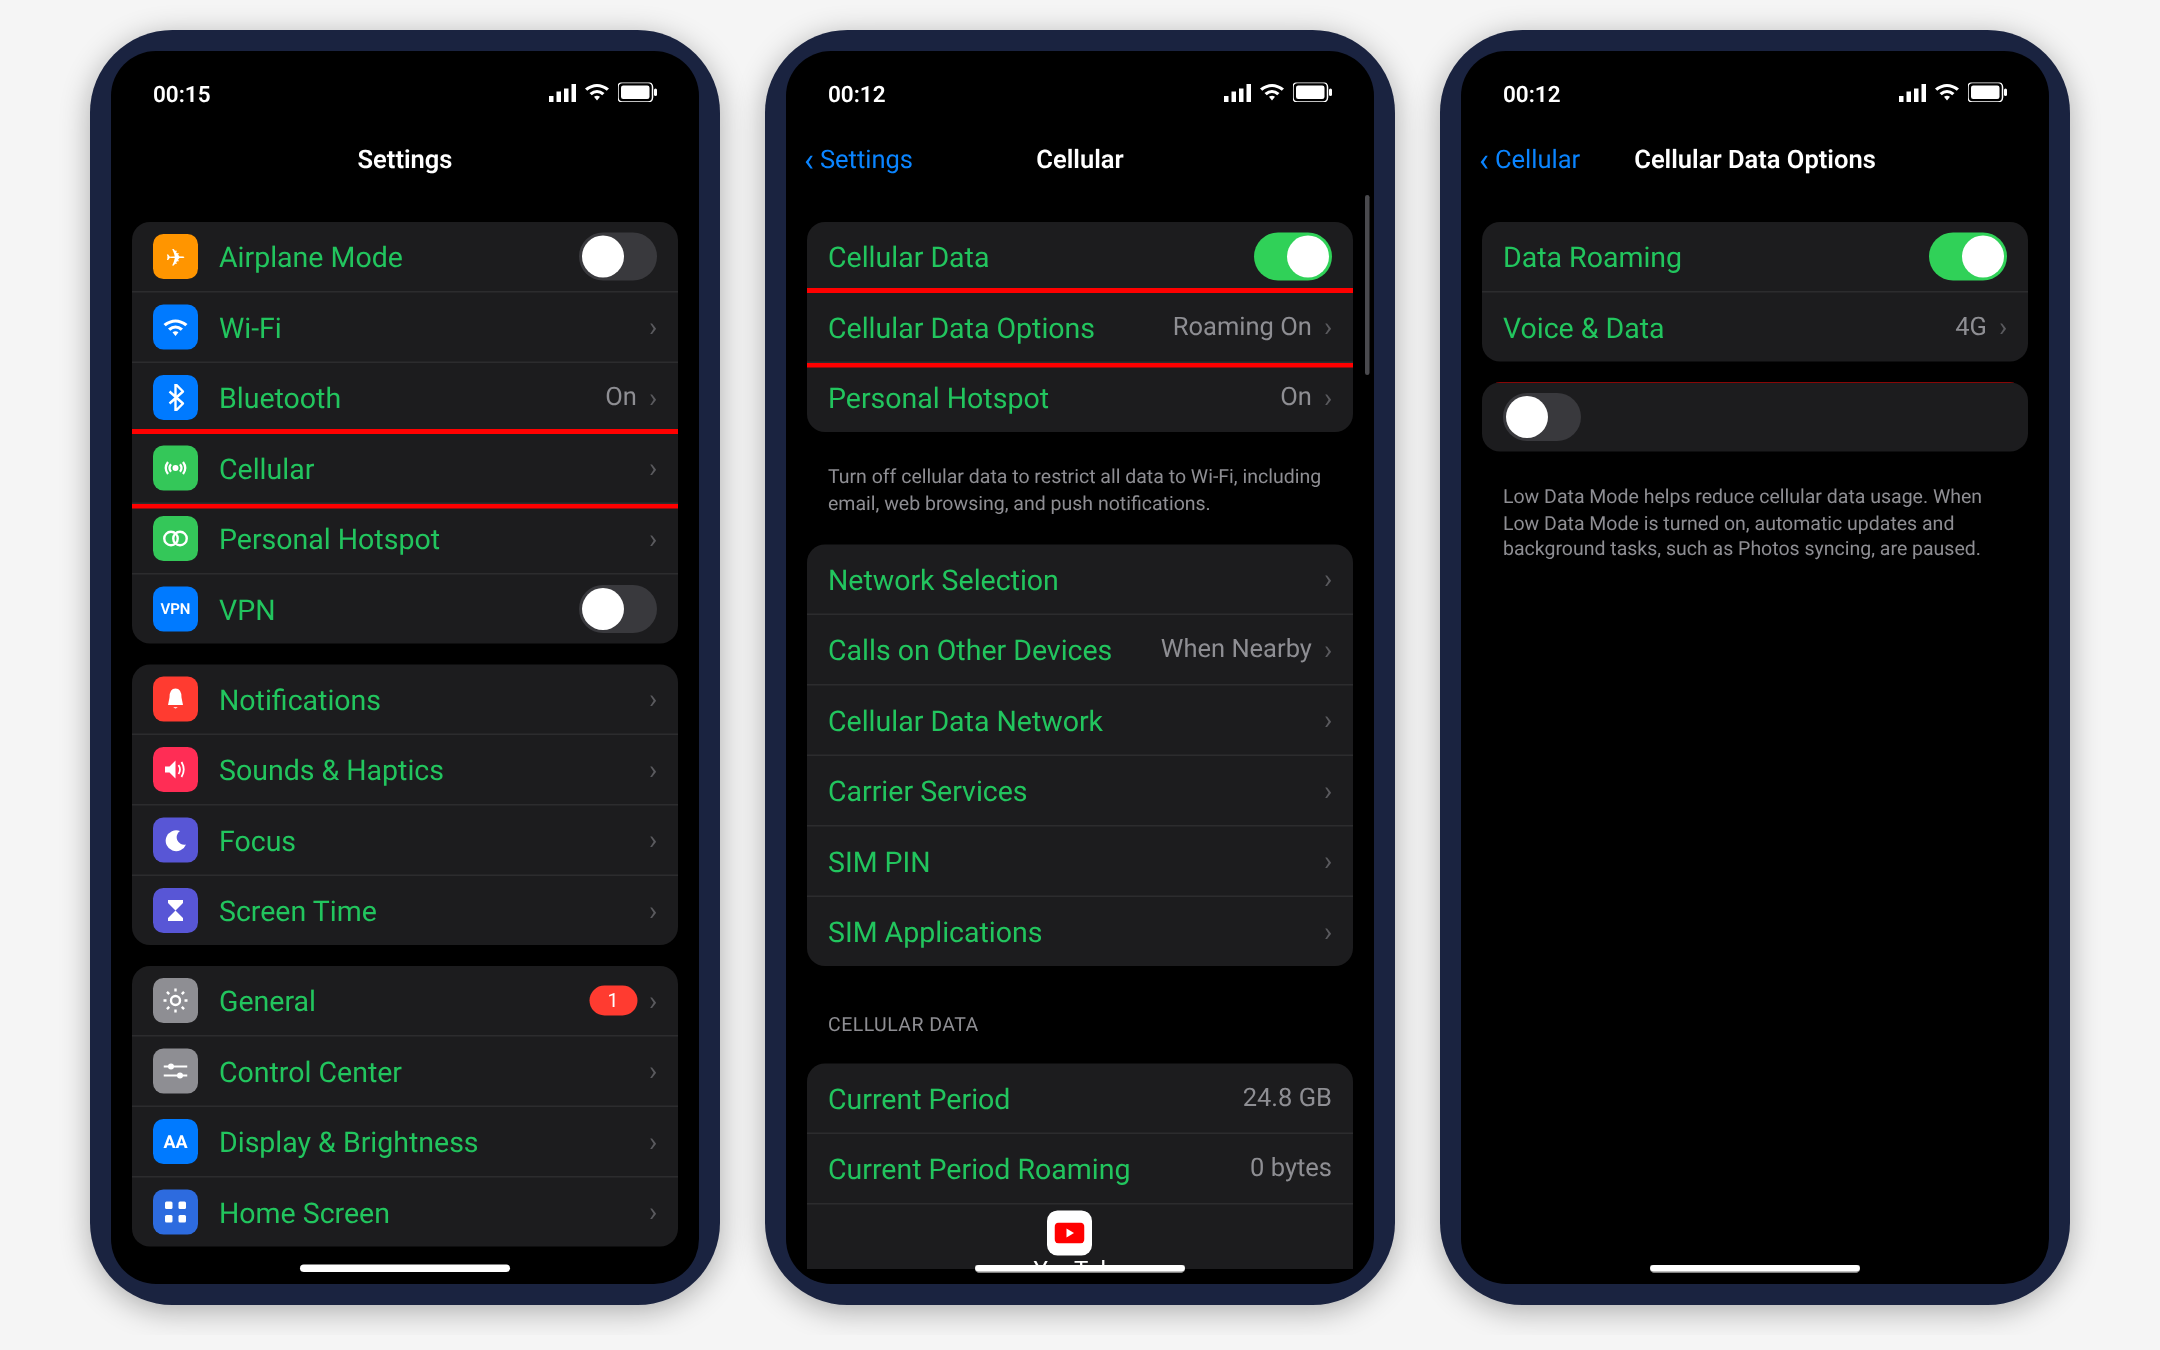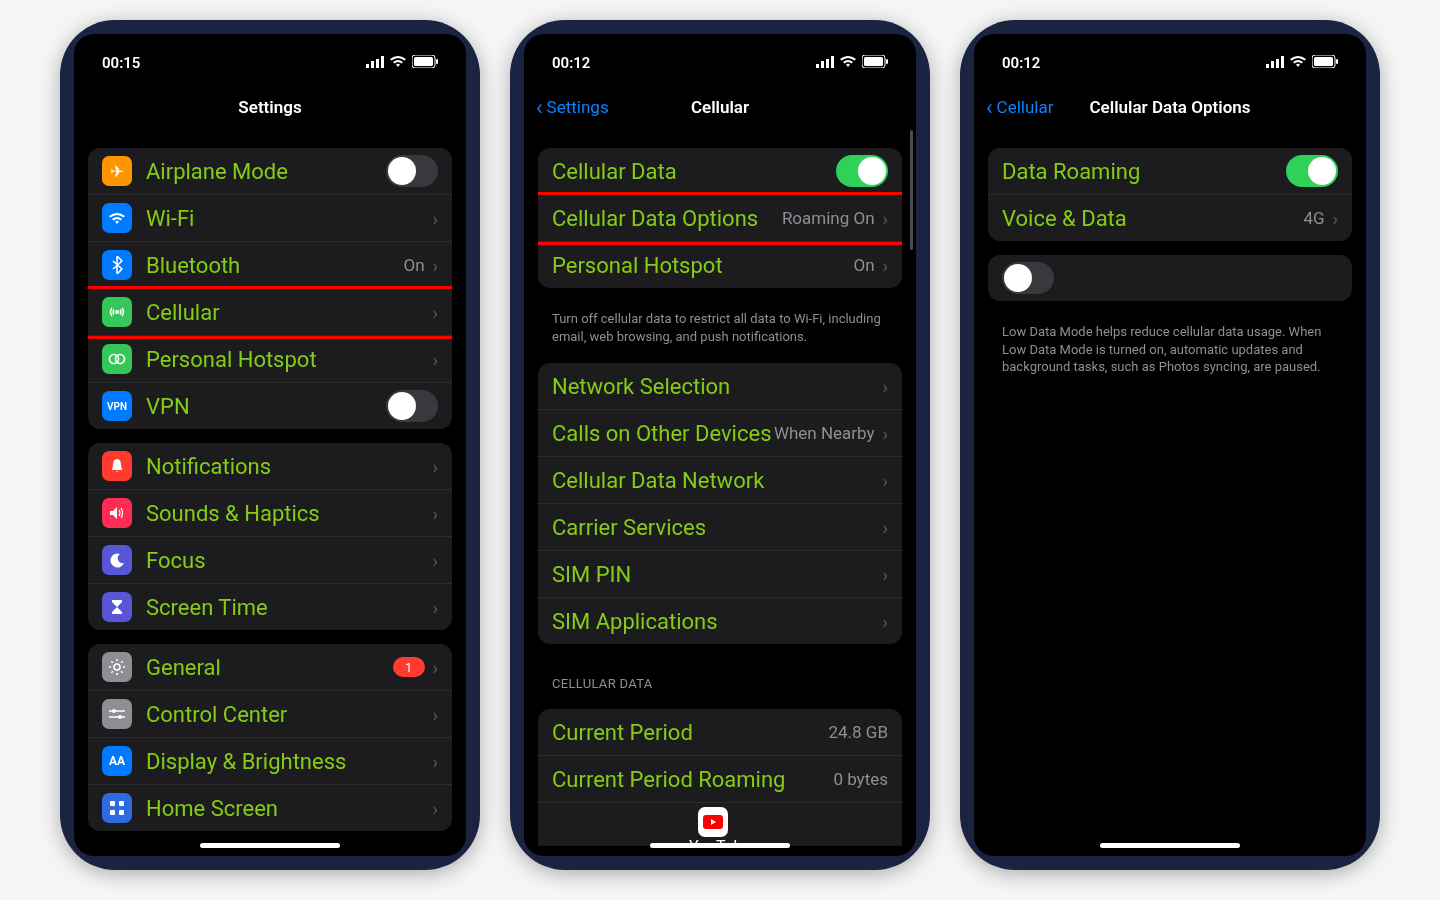--- a/index.html
+++ b/index.html
@@ -19,21 +19,21 @@
     border-radius: 55px;
     padding: 14px;
     box-sizing: border-box;
     position: relative;
     box-shadow: 0 4px 20px rgba(0,0,0,0.3);
   }
   .screen {
     width: 100%;
     height: 100%;
     background: #000;
-    border-radius: 20px;
+    border-radius: 30px;
     overflow: hidden;
     position: relative;
     color: #fff;
   }
   .notch {
     position: absolute;
     top: 0;
     left: 50%;
     transform: translateX(-50%);
     width: 170px;
@@ -114,22 +114,22 @@
     margin-right: 14px;
     display: flex;
     align-items: center;
     justify-content: center;
     flex-shrink: 0;
     font-size: 16px;
     color: #fff;
   }
   .label {
     flex: 1;
-    font-size: 22px;
-    color: #84cc16;
+    font-size: 19px;
+    color: #22c55e;
   }
   .detail {
     color: #8e8e93;
     font-size: 17px;
     margin-right: 8px;
   }
   .chevron {
     color: #5a5a5e;
     font-size: 18px;
   }

